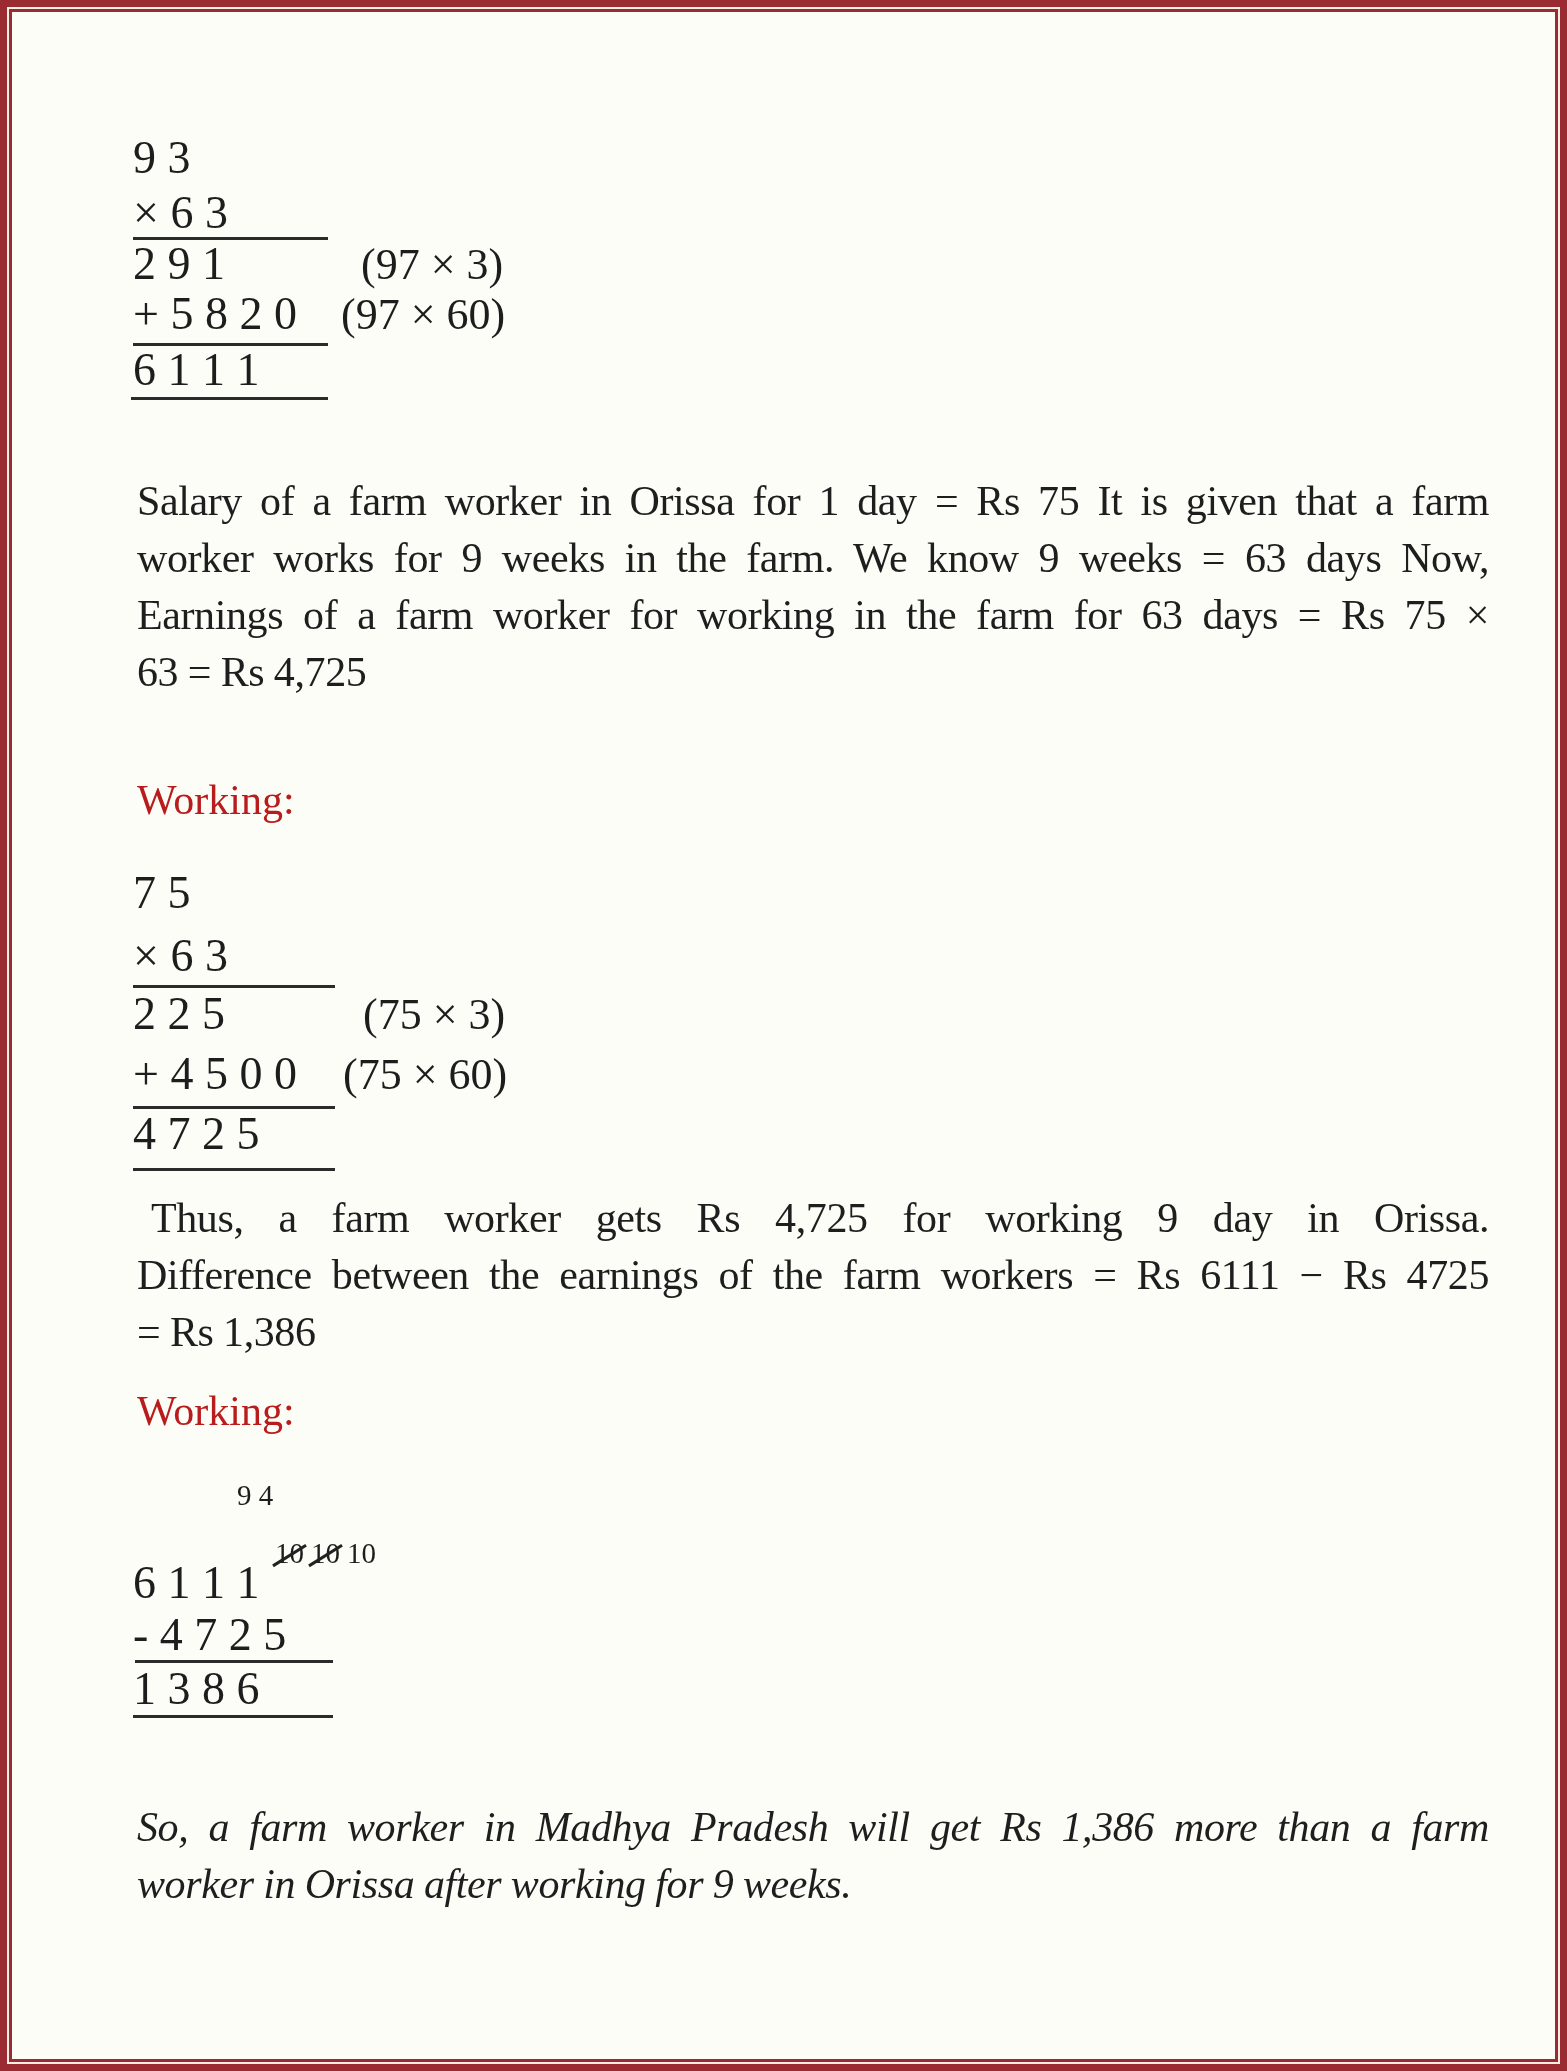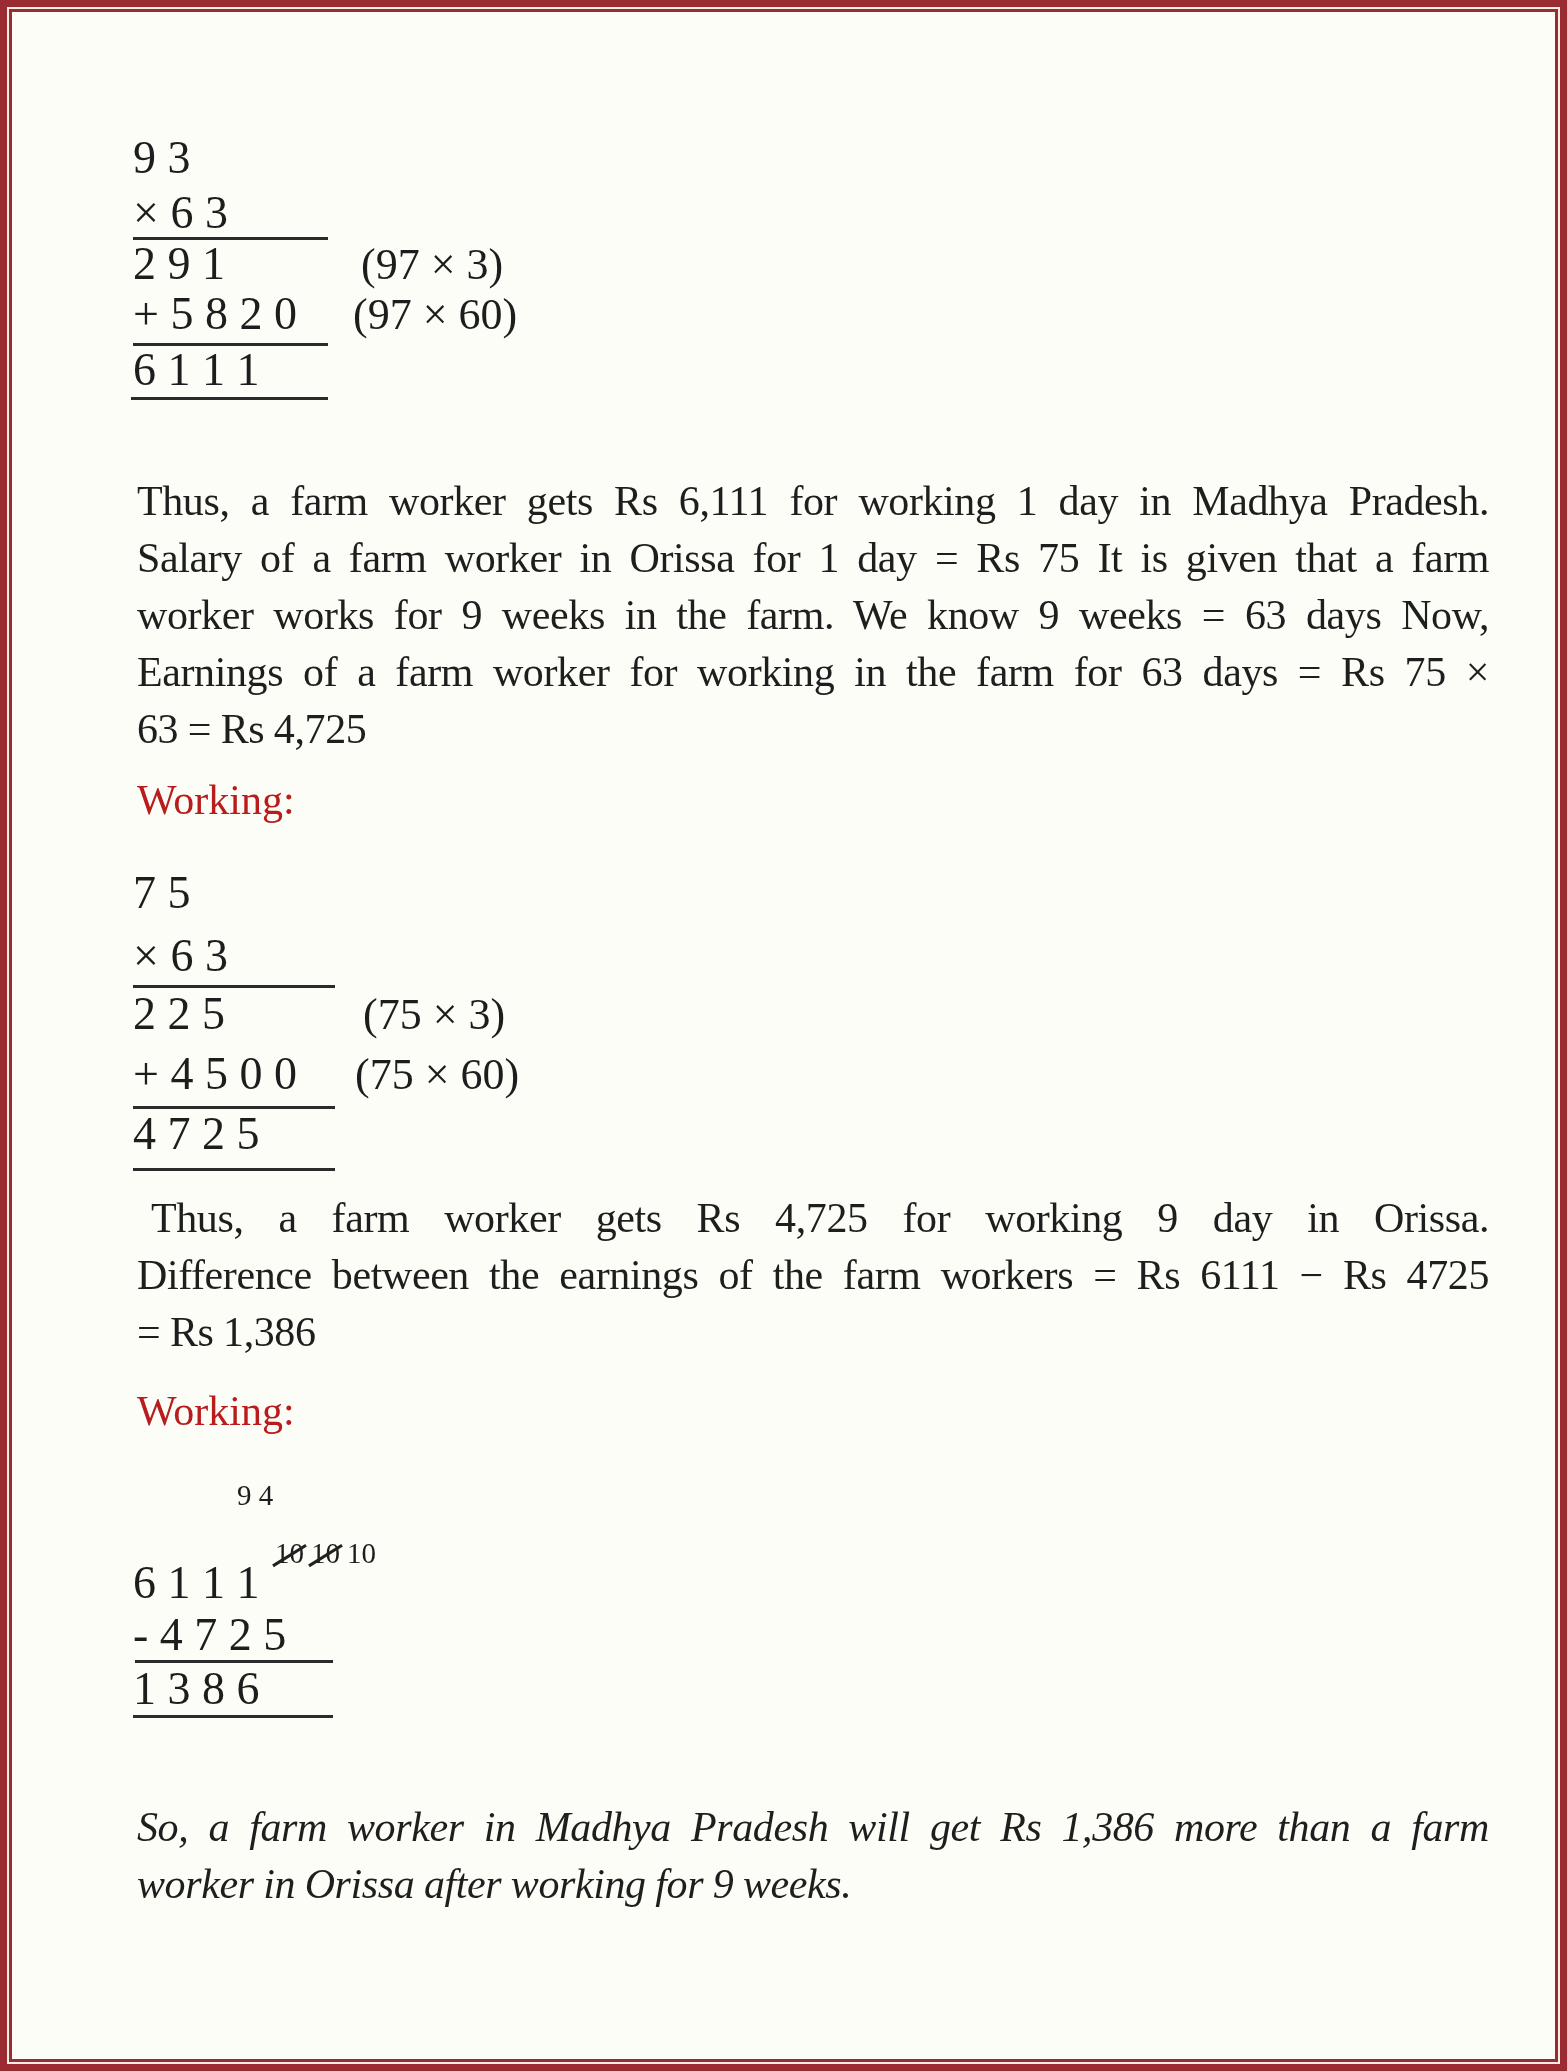--- a/index.html
+++ b/index.html
@@ -55,21 +55,21 @@
     font-size: 46px;
     line-height: 46px;
     white-space: pre;
     color: #1d1d1d;
   }
   .num { display: inline-block; text-align: left; }
   .num-w180 { width: 180px; }
   .num-w182 { width: 182px; }
   .note { font-size: 44px; }
   .note-a { margin-left: 48px; }
-  .note-b { margin-left: 40px; }
+  .note-b { margin-left: 28px; }
   .mrule {
     position: absolute;
     height: 3px;
     background: #2b2b2b;
   }
 
   
   .carry {
     position: absolute;
     font-size: 29px;
@@ -113,21 +113,20 @@
         <span class="note note-b">(97 × 60)</span>
       </div>
       <div class="mrule" style="top:213px; left:0; width:195px;"></div>
       <div class="mrow" style="top:217px">
         <span class="num num-w180">6 1 1 1</span>
       </div>
       <div class="mrule" style="top:267px; left:-2px; width:197px;"></div>
     </div>
 
     <div class="para" style="left:125px; top:461px;">
-        <div class="pline">Thus, a farm worker gets Rs 6,111 for working 1 day in Madhya Pradesh.</div>
         <div class="pline">Salary of a farm worker in Orissa for 1 day = Rs 75 It is given that a farm</div>
         <div class="pline">worker works for 9 weeks in the farm. We know 9 weeks = 63 days Now,</div>
         <div class="pline">Earnings of a farm worker for working in the farm for 63 days = Rs 75 ×</div>
         <div class="pline lastline">63 = Rs 4,725</div>
       </div>
 
     <div class="working" style="left:125px; top:760px;">Working:</div>
 
     <div class="mblock" style="left:121px; top:853px; height:330px;">
       <div class="mrow" style="top:5px">

